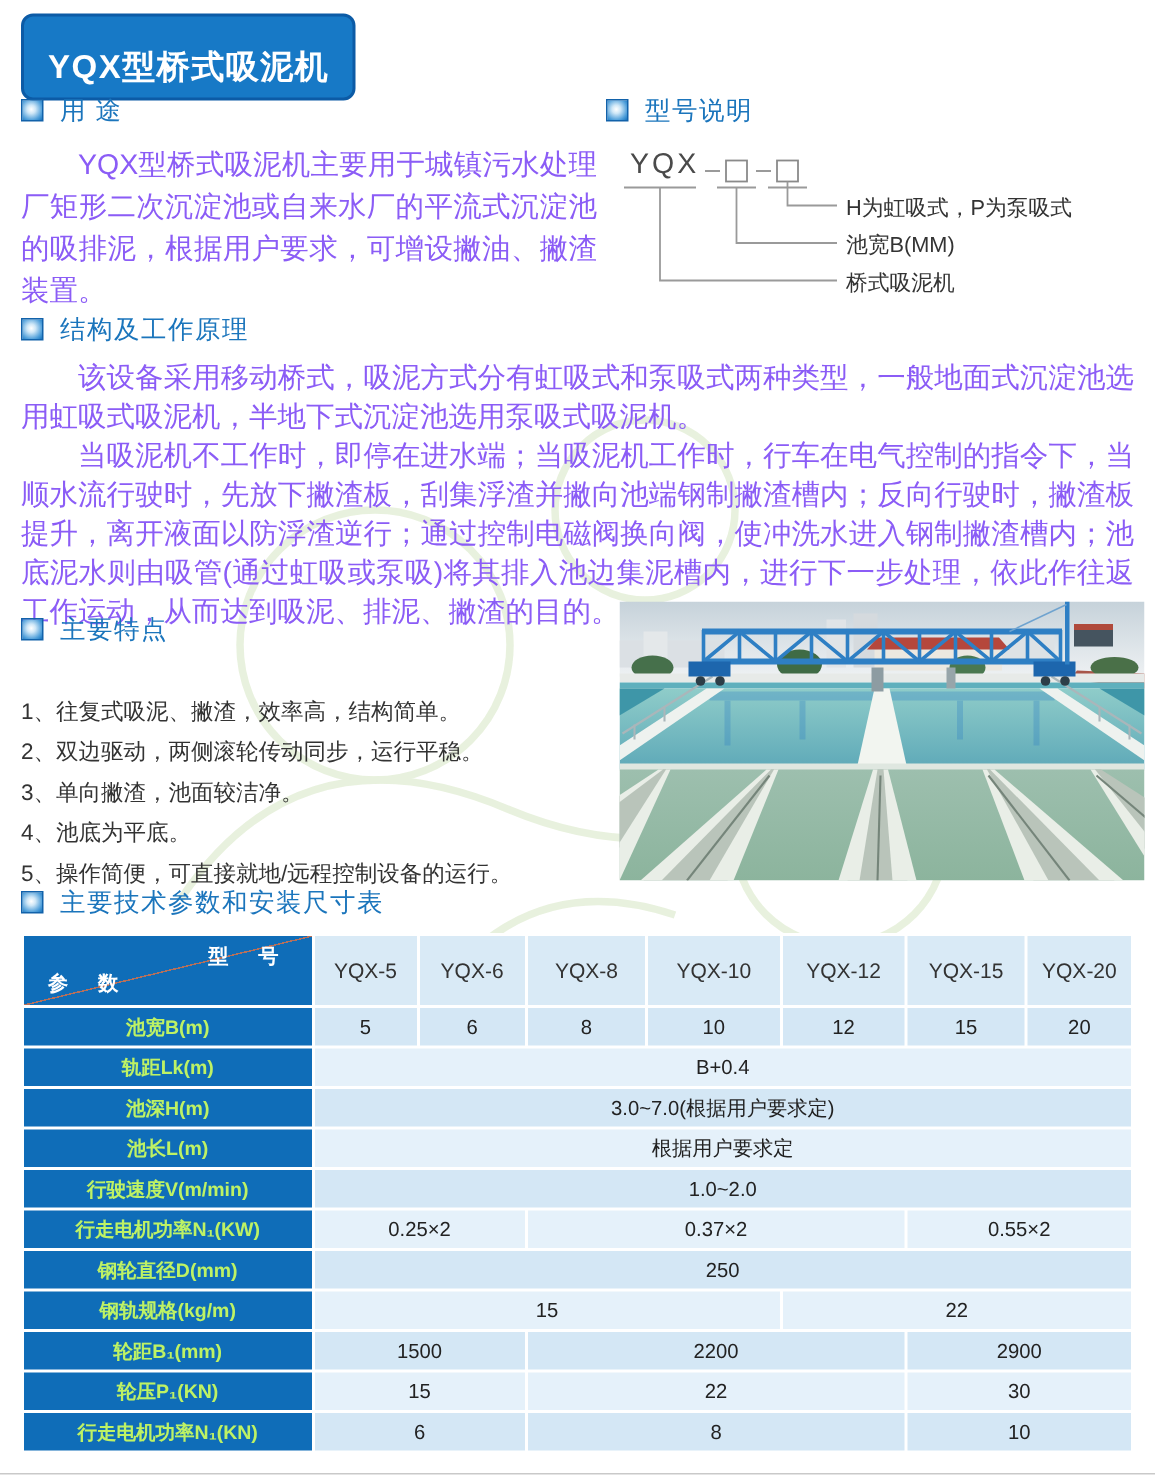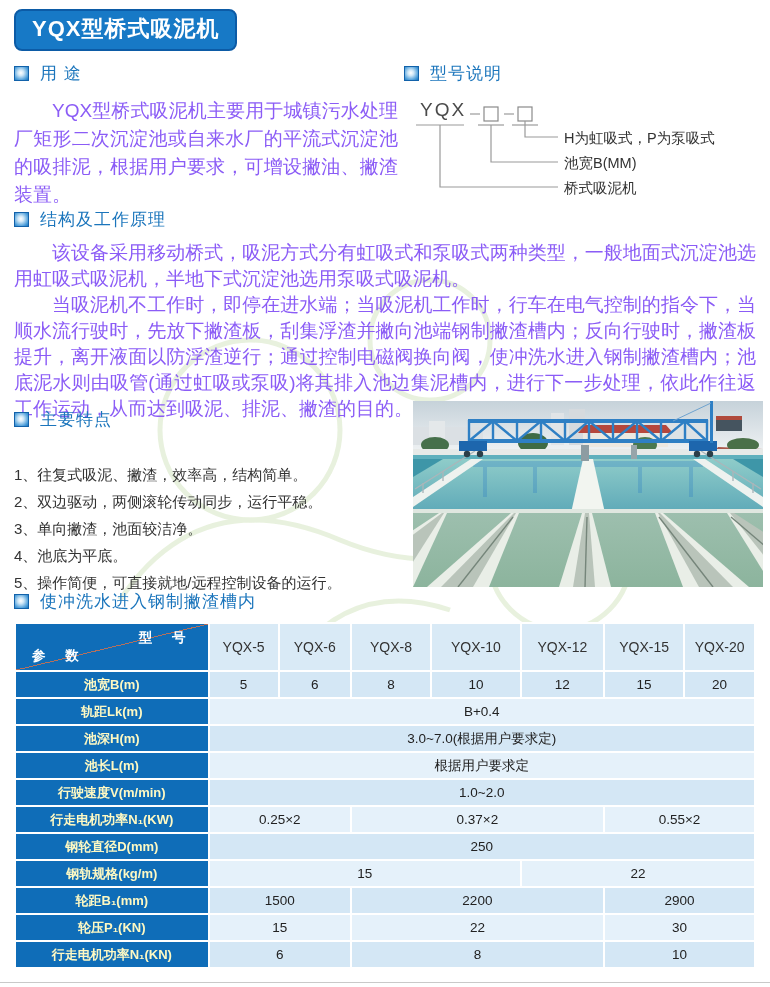--- a/index.html
+++ b/index.html
@@ -4,21 +4,21 @@
 <style>
   * { margin:0; padding:0; box-sizing:border-box; }
   html,body { width:770px; background:#fff; }
   body { font-family:"Liberation Sans","DejaVu Sans",sans-serif; color:#333; }
   .page { position:relative; width:770px; height:987px; background:#fff; overflow:hidden; }
   .layer { position:absolute; z-index:1; }
   
   .watermark { position:absolute; left:0; top:0; width:770px; height:987px; z-index:0; }
   
   .title-bar { left:14px; top:9px; display:inline-block; background:#1779c6; border:2px solid #0c5ba6;
-    border-radius:8px; padding:3px 16px 5px; color:#fff; font-size:22px; font-weight:bold; letter-spacing:1px; }
+    border-radius:8px; padding:19px 16px 5px; color:#fff; font-size:22px; font-weight:bold; letter-spacing:1px; }
   
   .sec-head { display:flex; align-items:center; gap:11px; }
   .bullet { width:15px; height:15px; flex:0 0 15px; border:1px solid #1262aa;
     background:radial-gradient(circle at 45% 45%, #ffffff 0%, #cfe7f7 28%, #4f9fda 72%, #1673bd 100%); }
   .sec-title { color:#1b75bc; font-size:17px; font-weight:normal; letter-spacing:1px; }
   .para { font-size:19px; line-height:28px; text-align:justify; text-indent:2em; color:#8b5cf6; }
   .usage { left:14px; top:62px; width:384px; }
   .usage .para { margin-top:12px; }
   .model { left:404px; top:62px; width:360px; }
   .diagram { position:relative; margin-top:10px; height:118px; }
@@ -33,21 +33,21 @@
   
   table.spec { width:742px; margin-top:9px; border-collapse:separate; border-spacing:2px;
     table-layout:fixed; background:#fff; }
   table.spec td { text-align:center; vertical-align:middle; overflow:hidden; }
   td.corner { height:46px; background:
       linear-gradient(to bottom right, rgba(0,0,0,0) 49.5%, #b5705c 49.5%, #b5705c 50.6%, rgba(0,0,0,0) 50.6%),
       #0f6db8; position:relative; }
   td.corner .t { position:absolute; top:5px; right:14px; color:#fff; font-size:13.5px; font-weight:bold; letter-spacing:8px; }
   td.corner .b { position:absolute; bottom:5px; left:16px; color:#fff; font-size:13.5px; font-weight:bold; letter-spacing:8px; }
   td.colhead { height:46px; background:#d9eaf6; color:#333; font-size:14px; }
-  td.param { height:18px; background:#0f6db8; color:#fef9c3; font-size:13px; font-weight:bold; }
+  td.param { height:18px; background:#0f6db8; color:#bef264; font-size:13px; font-weight:bold; }
   td.data { height:25px; color:#222; font-size:13.5px; }
   tbody tr:nth-child(odd) td.data { background:#d4e7f5; }
   tbody tr:nth-child(even) td.data { background:#e5f1fa; }
   .bottom-rule { position:absolute; left:0; top:982px; width:770px; height:1px; background:#c9c9c9; z-index:1; }
 </style>
 </head>
 <body>
 
 <div class="page">
 
@@ -236,21 +236,21 @@
         <polygon points="315,112 321,112 436,186 364,186" fill="#b9c4ba"></polygon>
         <polygon points="314,112 317,112 376,186 360,186" fill="#e9eee7"></polygon>
         <line x1="318" y1="116" x2="400" y2="186" stroke="#75857a" stroke-width="1.4"></line>
       </g>
     </g>
   </svg>
 
   <div class="layer params">
     <div class="sec-head">
       <span class="bullet"></span>
-      <span class="sec-title">使冲洗水进入钢制撇渣槽内</span>
+      <span class="sec-title">主要技术参数和安装尺寸表</span>
     </div>
     <table class="spec">
       <colgroup>
         <col style="width:26.2%">
           <col style="width:9.3%">
           <col style="width:9.6%">
           <col style="width:10.7%">
         <col style="width:12.0%">
           <col style="width:11.1%">
           <col style="width:10.7%">

